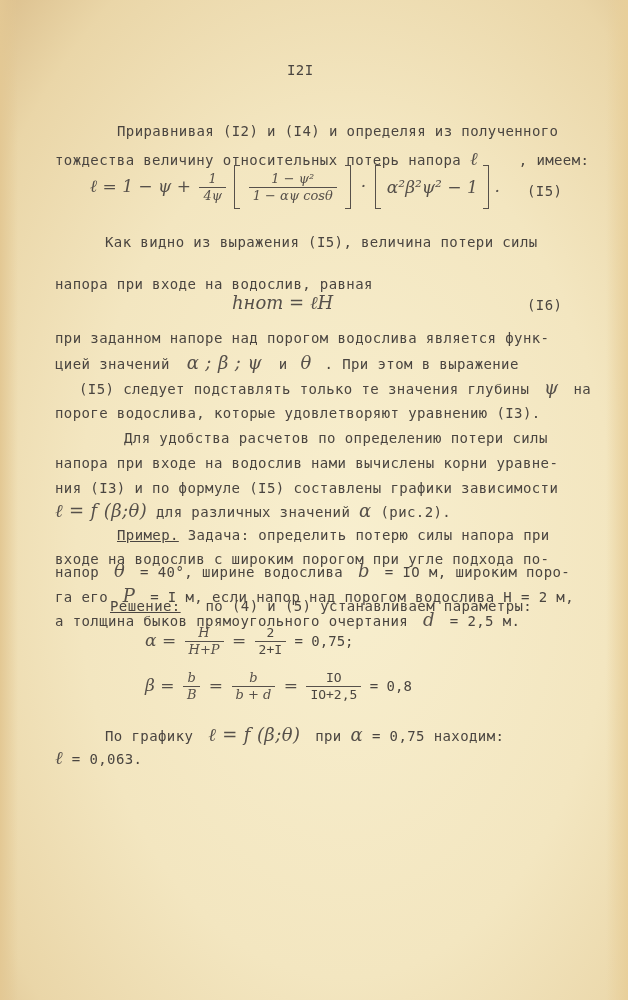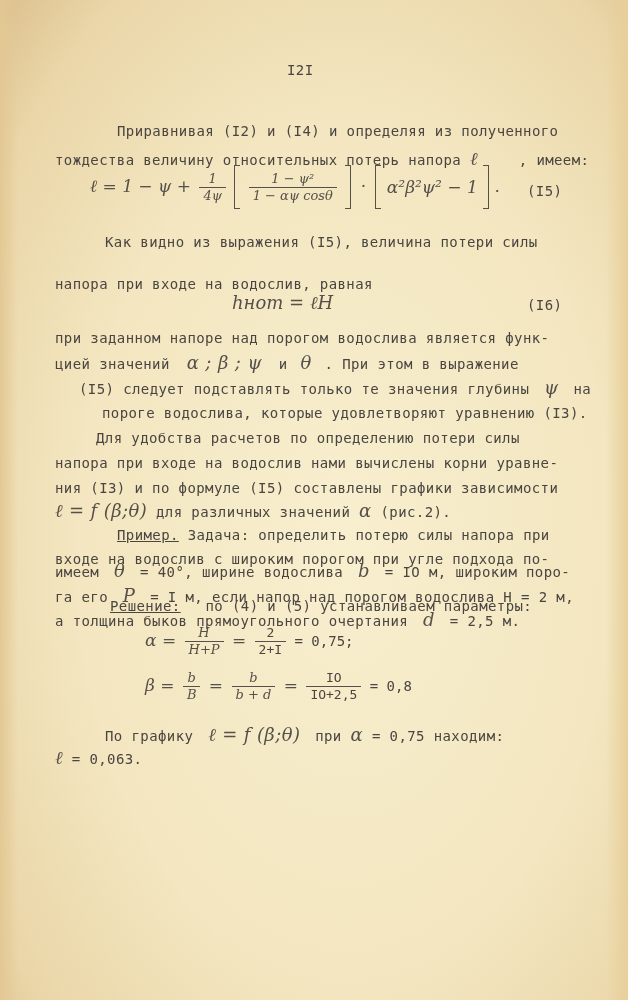--- a/index.html
+++ b/index.html
@@ -78,41 +78,41 @@
   <span class="hw" style="font-size:18px; margin:0 8px;">α ; β ; ψ</span>
   <span>и</span>
   <span class="hw" style="font-size:18px; margin:0 4px;">θ</span>
   <span>. При этом в выражение</span>
 </div>
 <div class="t" style="left:55px; top:380px;margin-left:24px;">
   <span>(I5) следует подставлять только те значения глубины</span>
   <span class="hw" style="font-size:18px; margin:0 6px;">ψ</span>
   <span>на</span>
 </div>
-<div class="t" style="left:55px; top:405px;margin-left:47px;">пороге водослива, которые удовлетворяют уравнению (I3).</div>
+<div class="t" style="left:55px; top:405px;">пороге водослива, которые удовлетворяют уравнению (I3).</div>
 
-<div class="t" style="left:96px; top:430px;">Для удобства расчетов по определению потери силы</div>
+<div class="t" style="left:124px; top:430px;">Для удобства расчетов по определению потери силы</div>
 <div class="t" style="left:55px; top:455px;">напора при входе на водослив нами вычислены корни уравне-</div>
 <div class="t" style="left:55px; top:480px;">ния (I3) и по формуле (I5) составлены графики зависимости</div>
 <div class="t" style="left:55px; top:503px;">
   <span class="hw" style="font-size:18px;">ℓ = f (β;θ)</span>
   <span>для различных значений</span>
   <span class="hw" style="font-size:18px;">α</span>
   <span>(рис.2).</span>
 </div>
 
 <div class="t" style="left:117px; top:527px;">
   <span class="u">Пример.</span>
   <span>Задача: определить потерю силы напора при</span>
 </div>
 <div class="t" style="left:55px; top:514px; top:513px; top:512px; top:514px;"></div>
 
 <div class="t" style="left:55px; top:551px; top:514px; top:551px;">входе на водослив с широким порогом при угле подхода по-</div>
 <div class="t" style="left:55px; top:538px; top:563px; top:538px; top:563px;">
-  <span>имеем</span>
+  <span>напор</span>
   <span class="hw" style="font-size:18px; margin:0 6px;">θ</span>
   <span>= 40°, ширине водослива</span>
   <span class="hw" style="font-size:18px; margin:0 6px;">b</span>
   <span>= IO м, широким поро-</span>
 </div>
 <div class="t" style="left:55px; top:588px;">
   <span>га его</span>
   <span class="hw" style="font-size:18px; margin:0 6px;">P</span>
   <span>= I м, если напор над порогом водослива H = 2 м,</span>
 </div>

